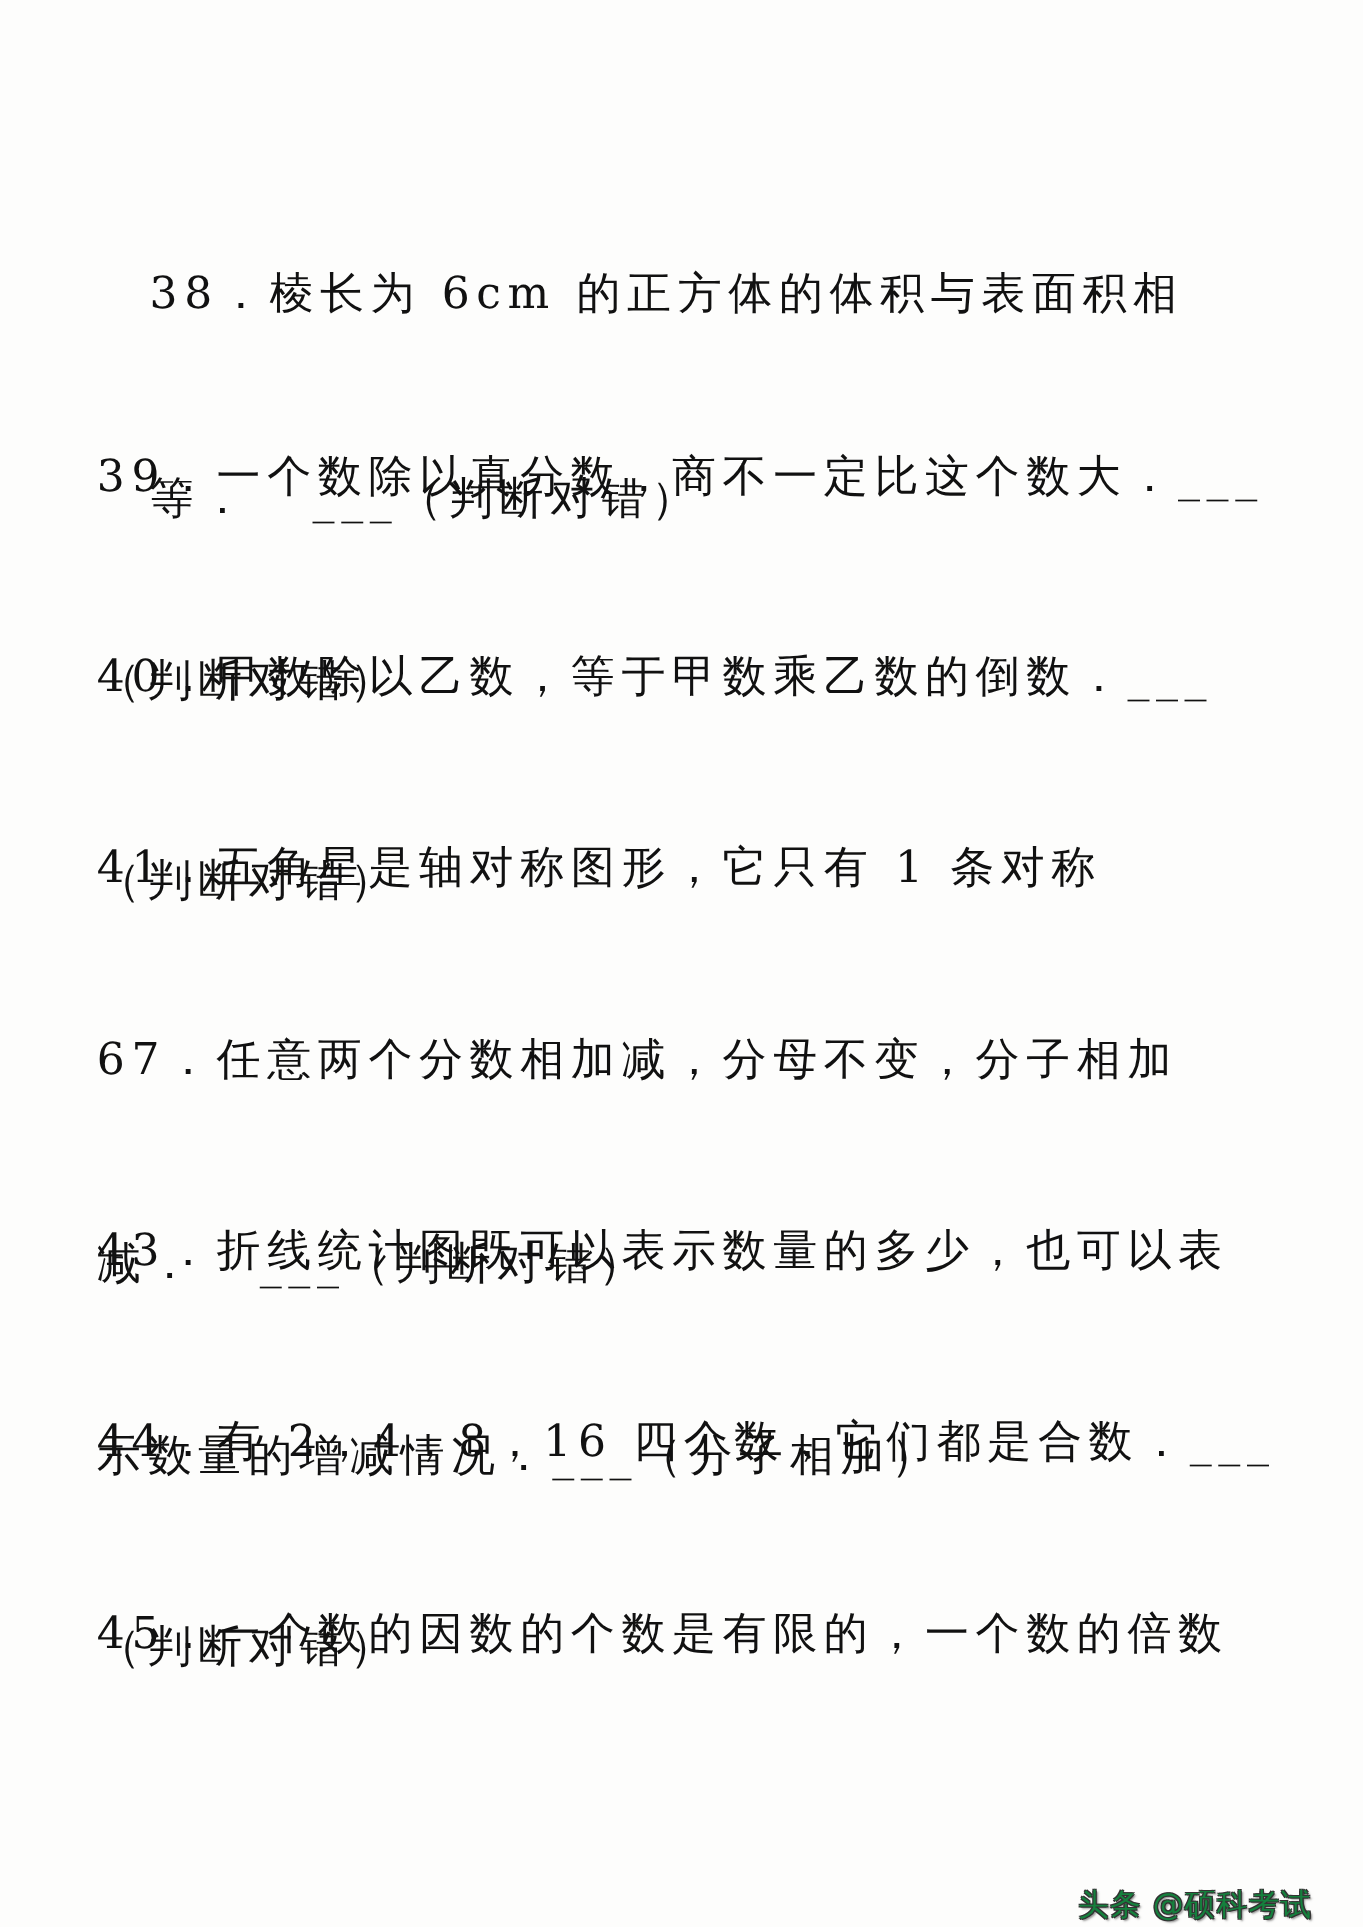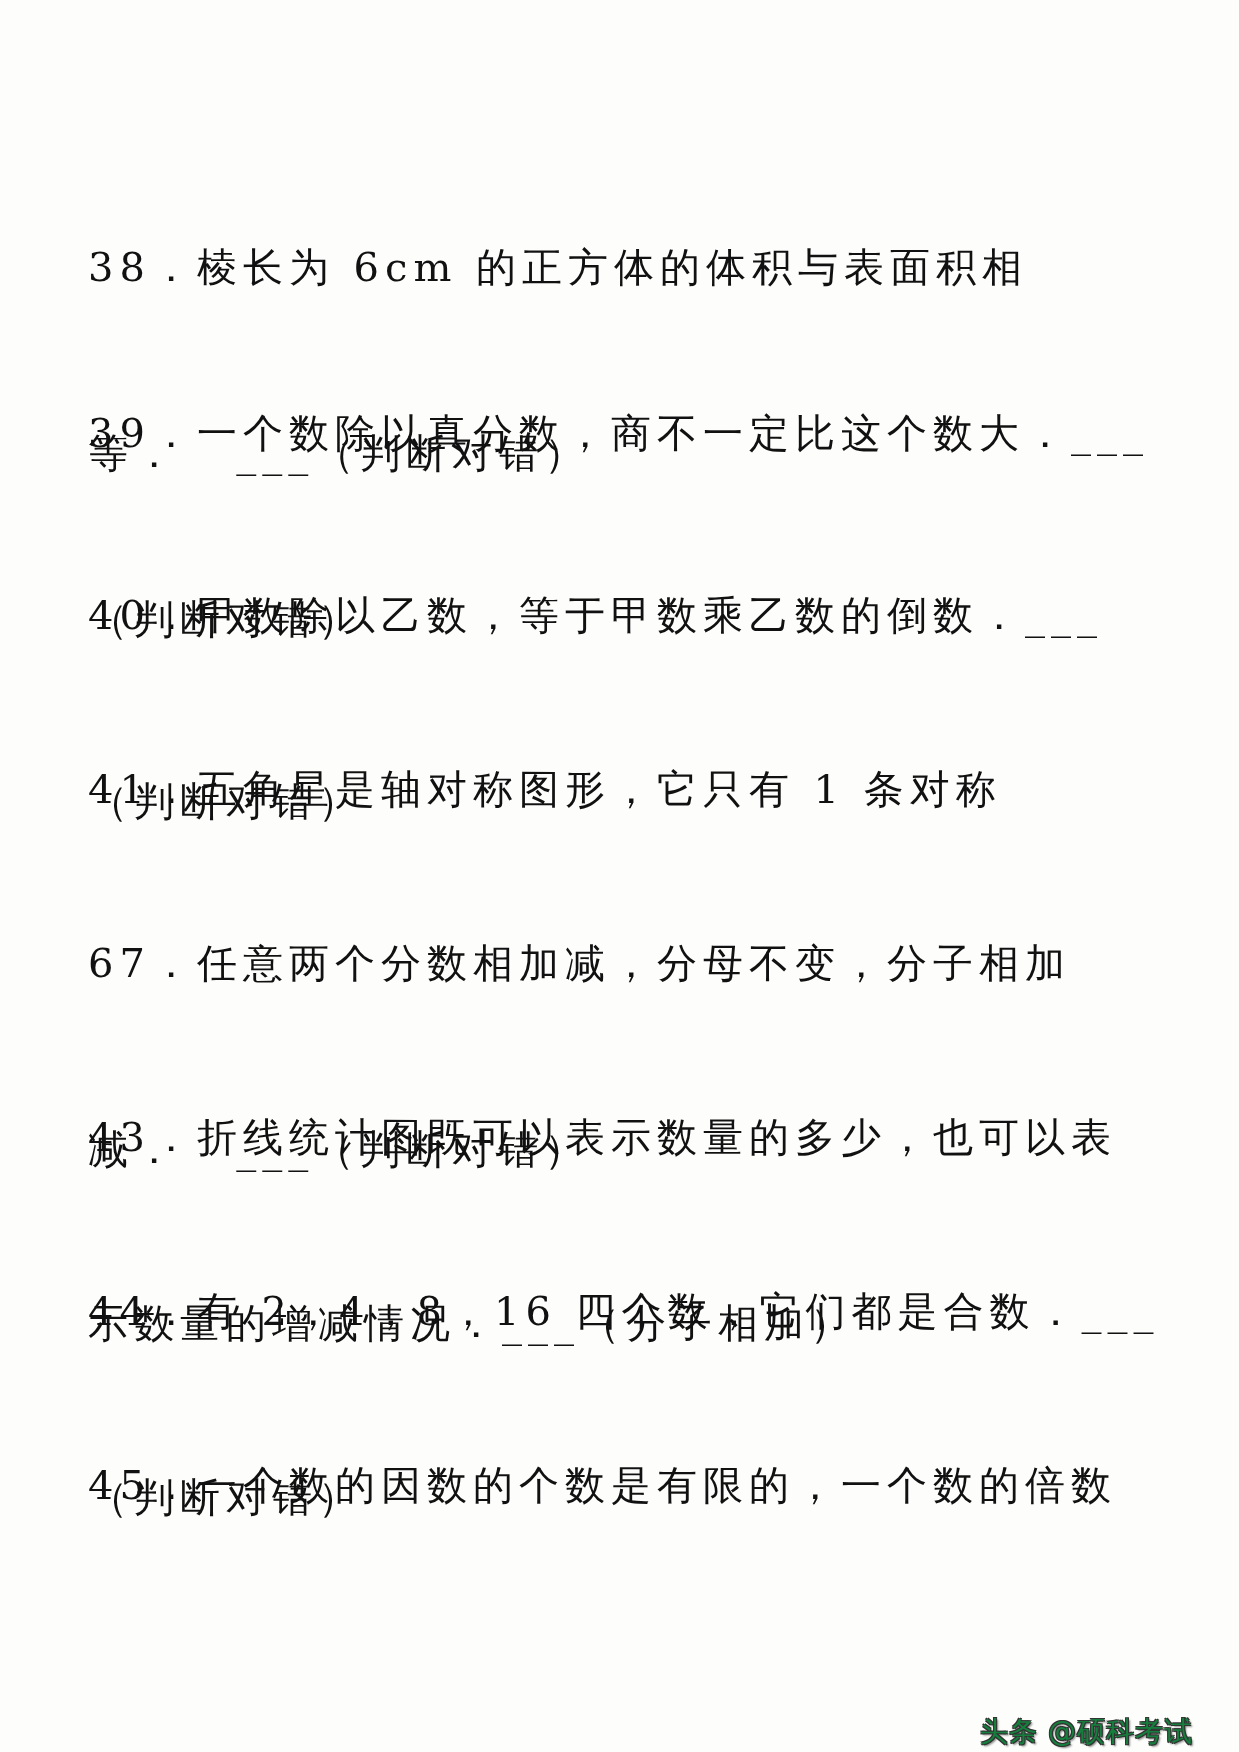--- a/index.html
+++ b/index.html
@@ -40,21 +40,21 @@
       -1px -1px 0 #333,
        1px -1px 0 #333,
       -1px  1px 0 #333,
        1px  1px 0 #333,
        2px  2px 2px rgba(0,0,0,0.5);
   }
 </style>
 </head>
 <body>
 
-<div class="question" style="top:112px;">
+<div class="question" style="top:112px;margin-left:48px;">
   <span class="line">38．棱长为 6cm 的正方体的体积与表面积相</span>
   <span class="line">等．   ___（判断对错）</span>
 </div>
 
 <div class="question" style="top:278px;">
   <span class="line">39．一个数除以真分数，商不一定比这个数大．___</span>
   <span class="line">（判断对错）</span>
 </div>
 
 <div class="question" style="top:460px;">

